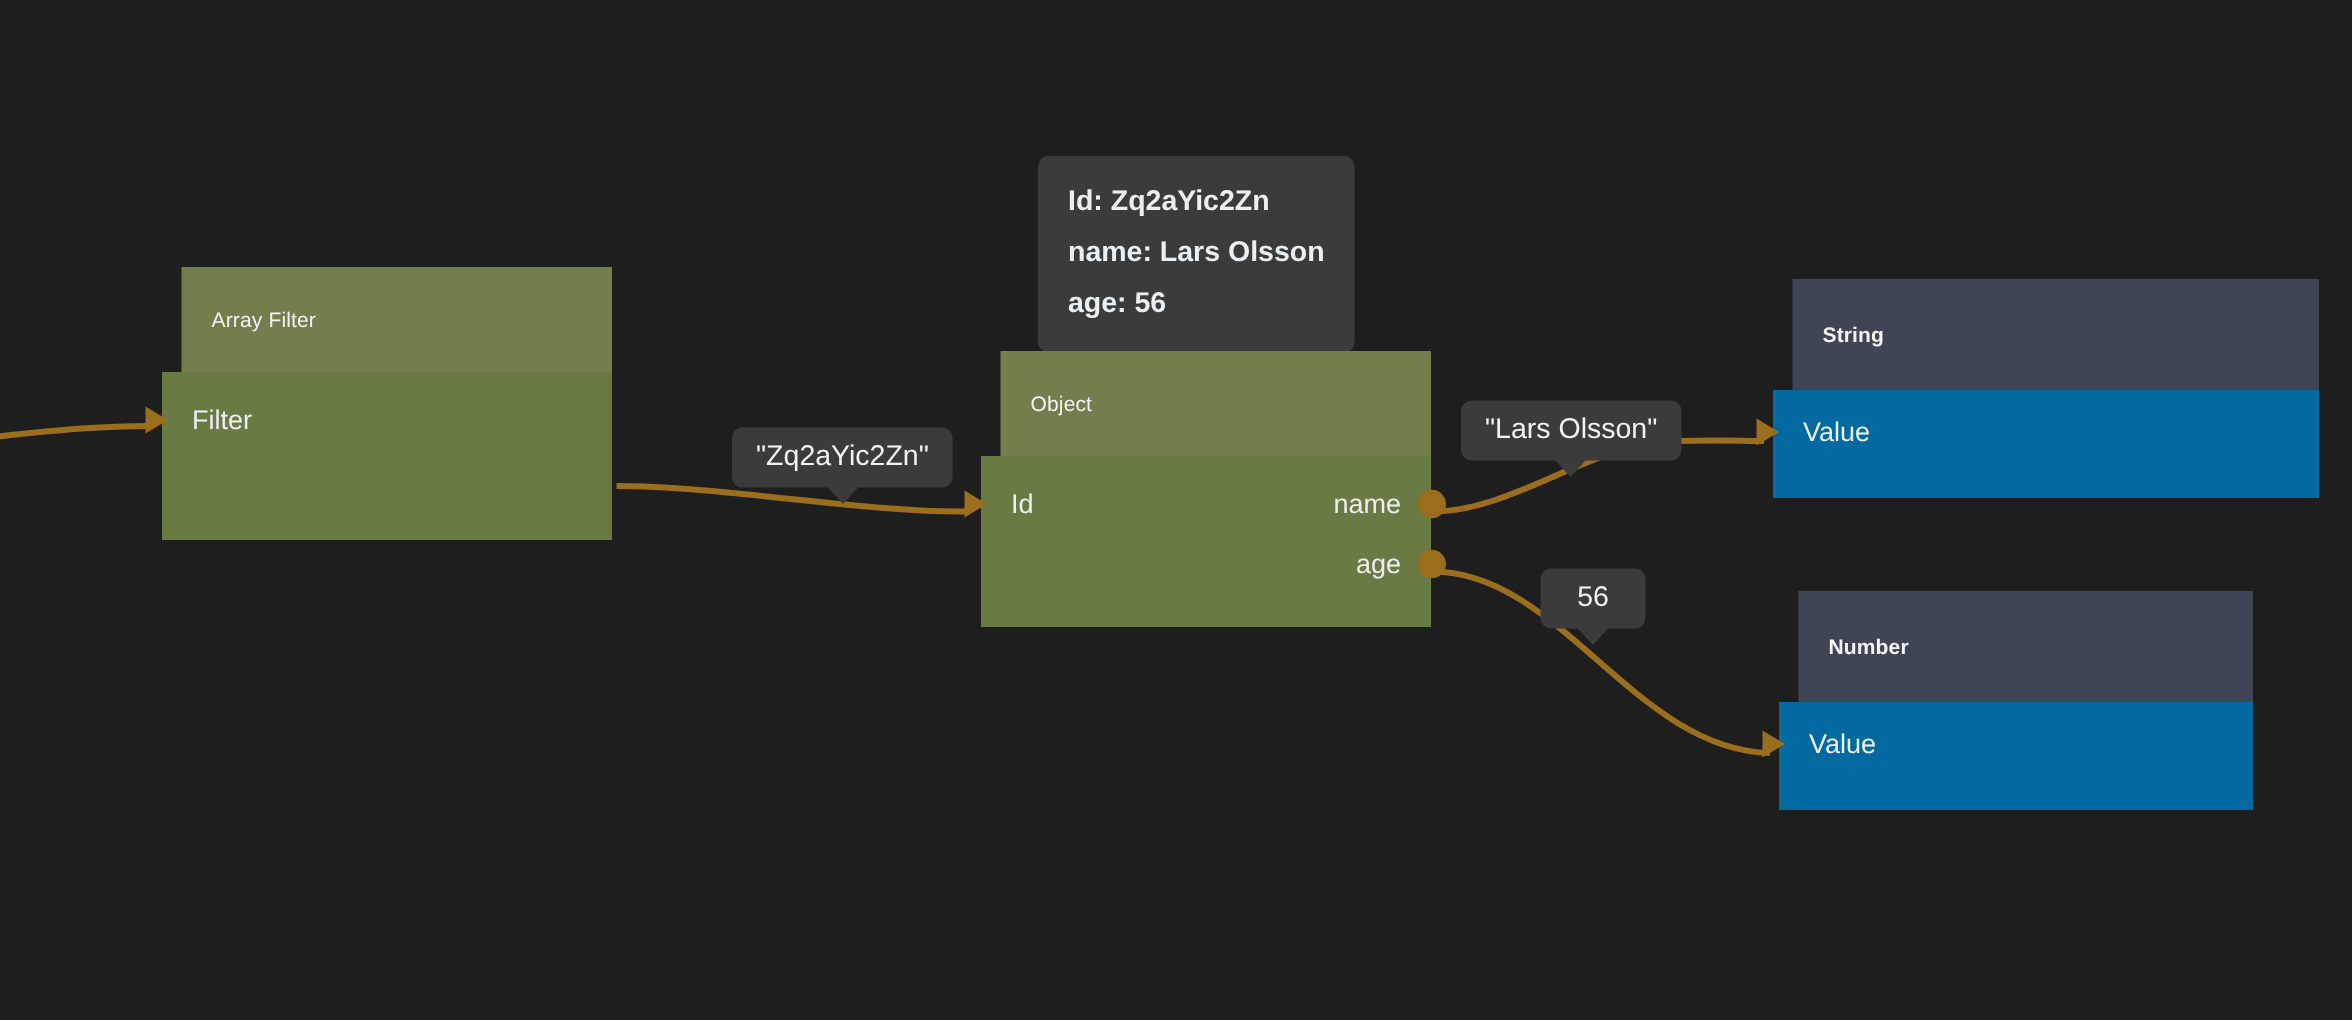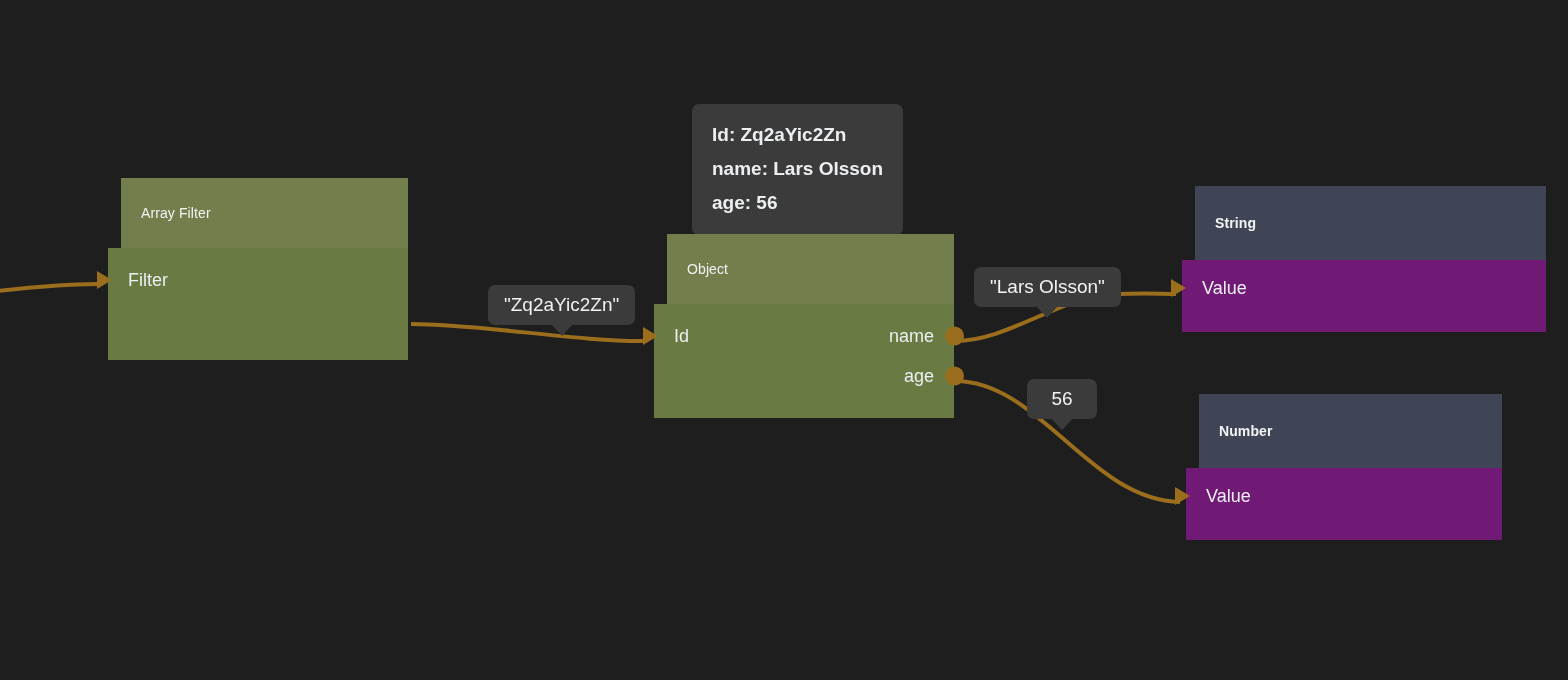--- a/index.html
+++ b/index.html
@@ -50,21 +50,21 @@
   }
   .node-body {
     position: relative;
     box-sizing: border-box;
   }
 
   .node-green .node-header { background: #727e4b; }
   .node-green .node-body   { background: #6a7a43; }
 
   .node-slate .node-header { background: #3f4554; }
-  .node-slate .node-body   { background: #701a75; }
+  .node-slate .node-body   { background: #0369a1; }
   .node-slate .node-header { font-weight: bold; }
 
   .port-row {
     position: relative;
     box-sizing: border-box;
     height: 40px;
     display: flex;
     align-items: center;
     padding: 0 20px;
     font-size: 18px;

